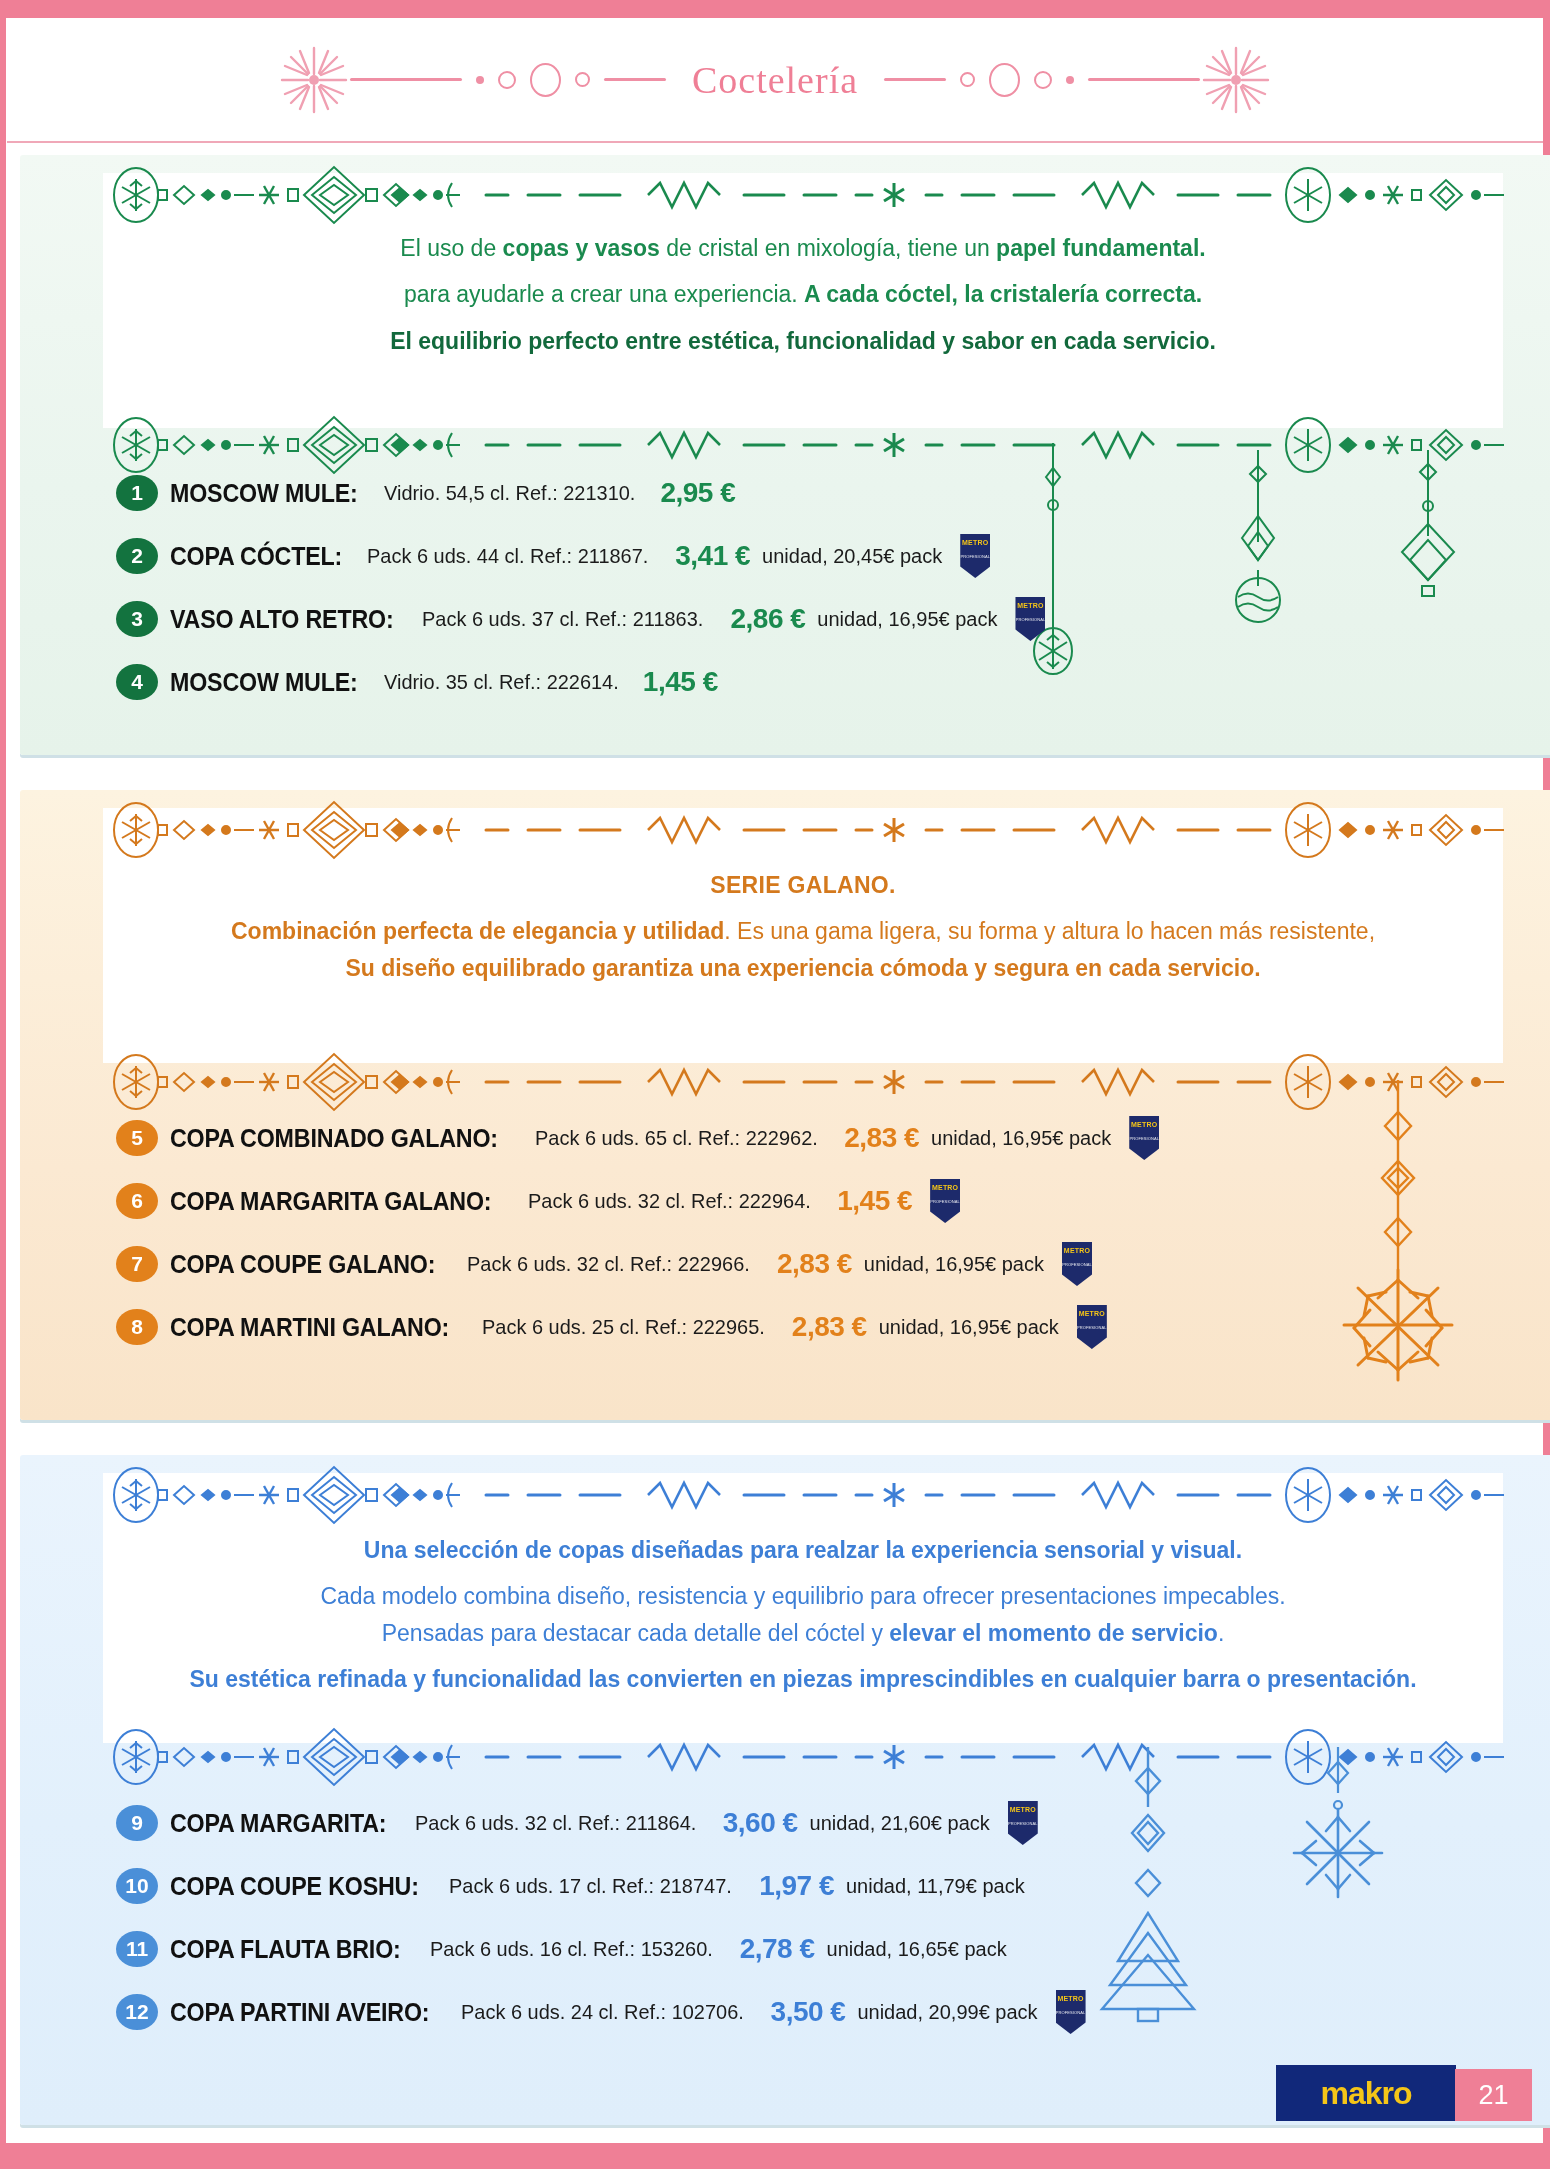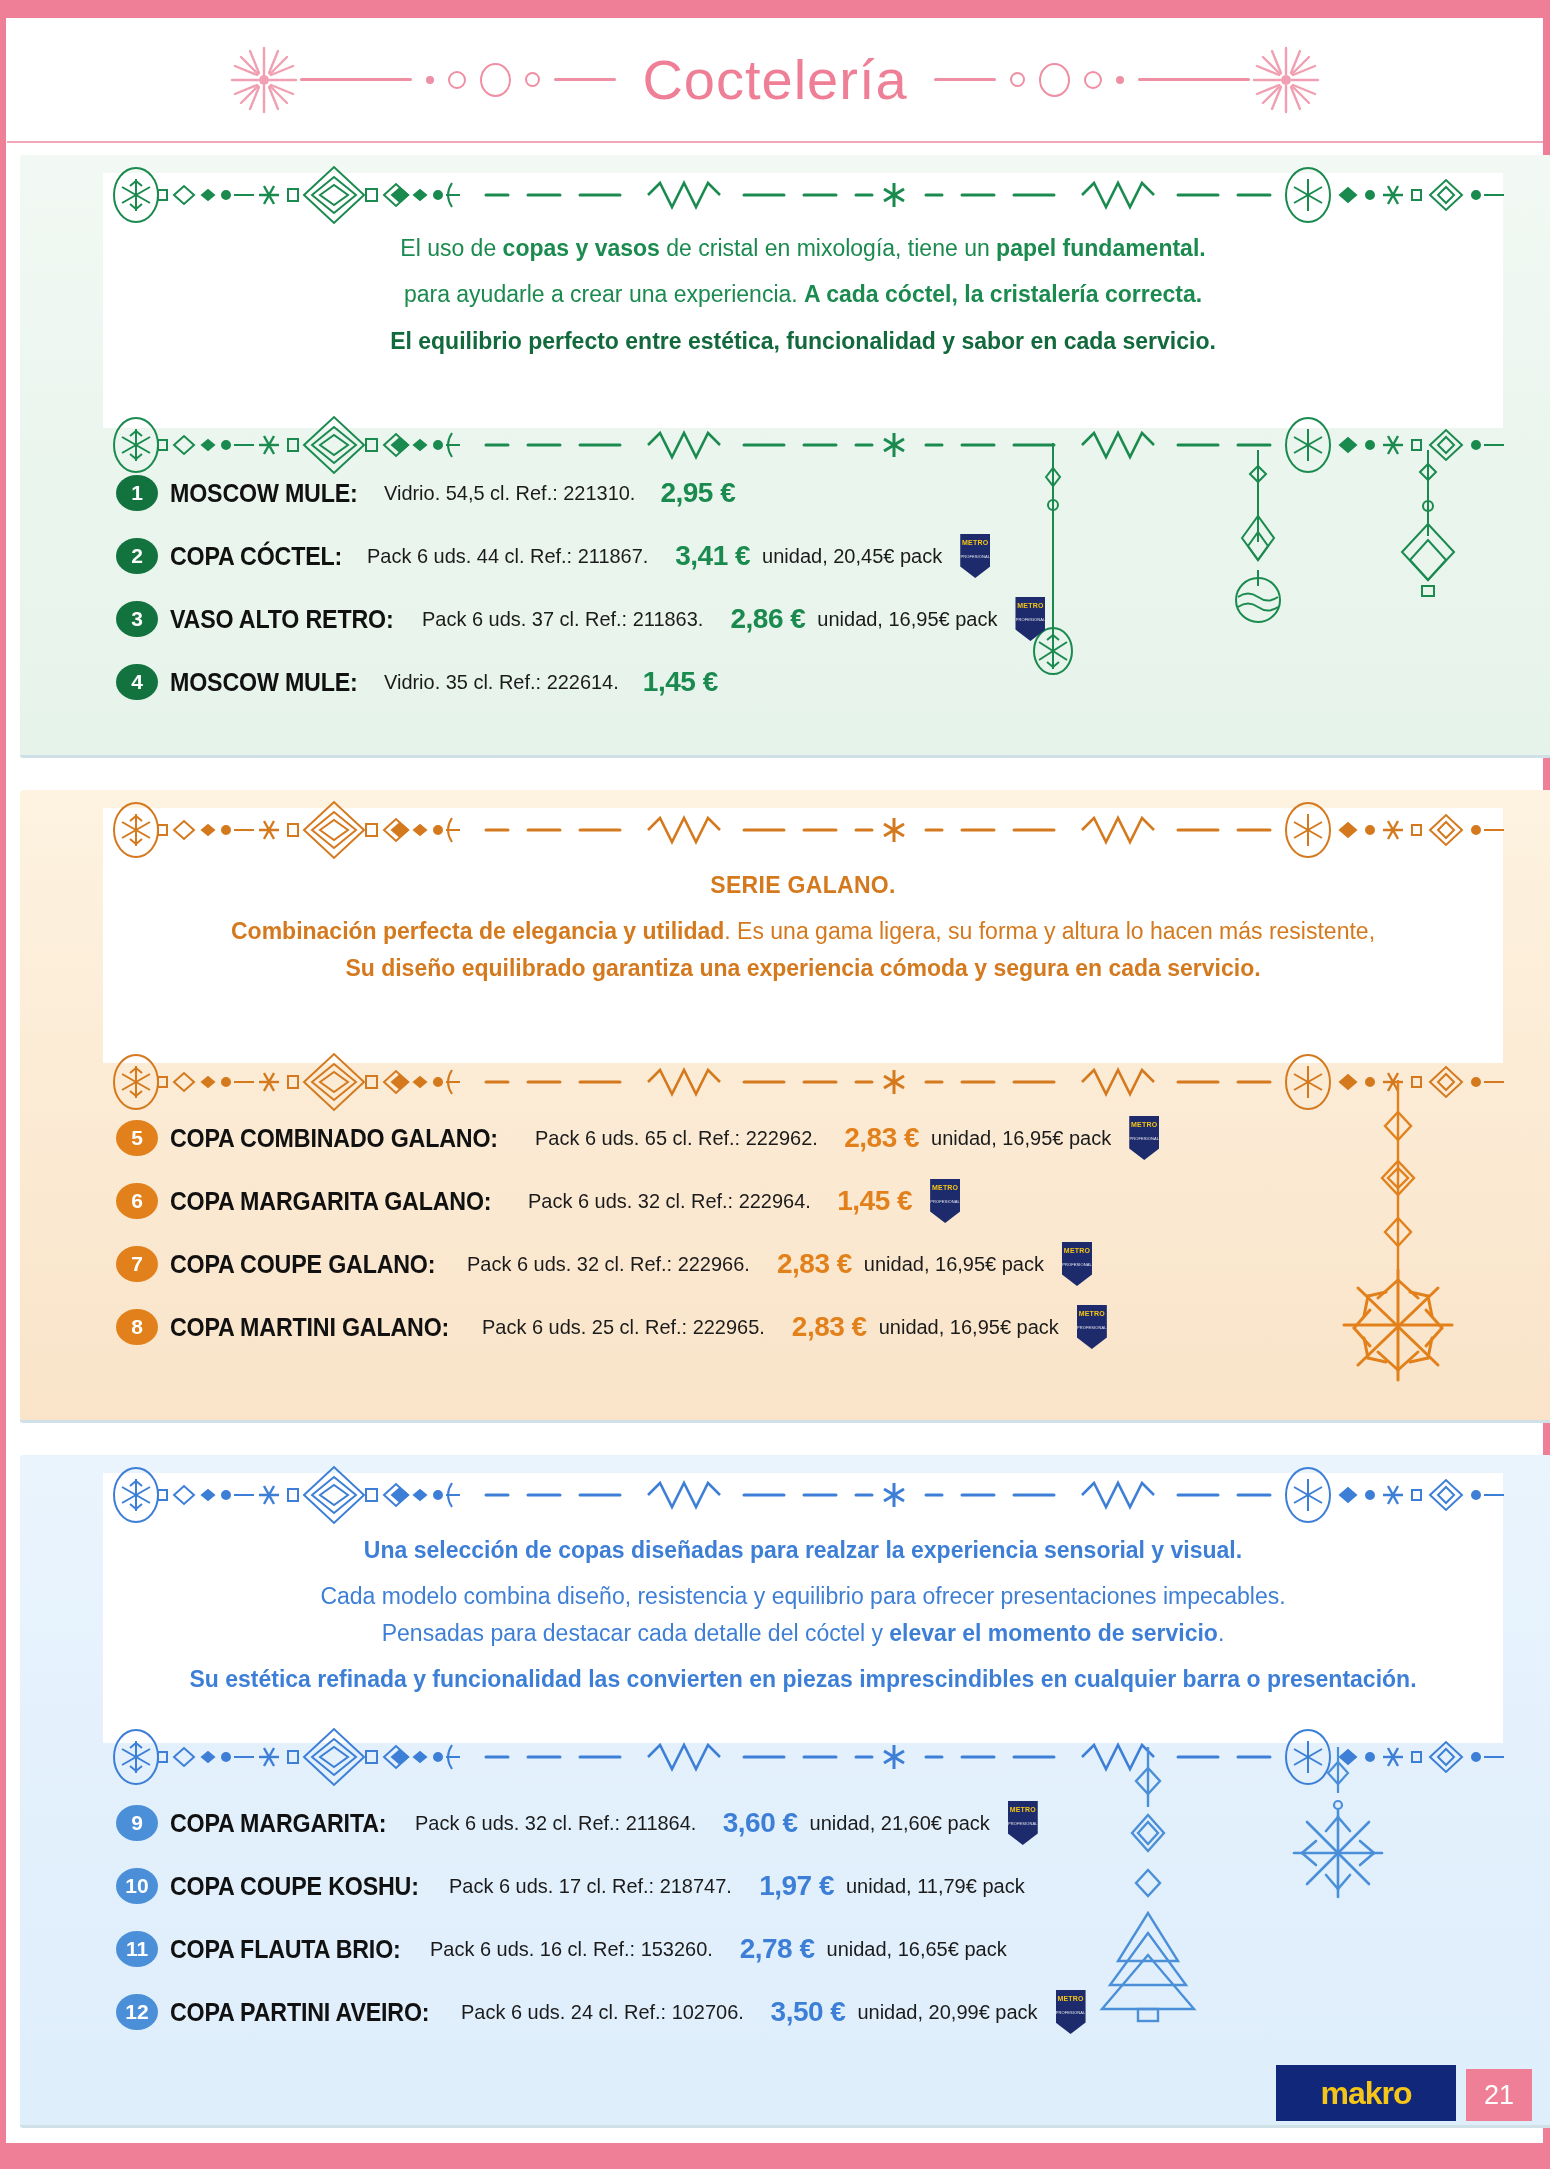--- a/index.html
+++ b/index.html
@@ -19,22 +19,22 @@
   .tiny-marks{position:absolute;left:28px;top:22px;width:10px;height:9px;}
   .tiny-marks i{display:block;height:3px;width:10px;}
 
   
   .header{
     position:absolute;left:7px;top:18px;width:1536px;height:123px;
     background:#ffffff;border-bottom:2px solid #f0a8b8;
     display:flex;align-items:center;justify-content:center;gap:0;
   }
   .hdr-title{
-    color:#ef7f96;font-family:Liberation Sans, sans-serif;
-    font-size:56px;font-weight:400;letter-spacing:1px;
+    color:#ef7f96;font-family:Liberation Serif, serif;
+    font-size:38px;font-weight:400;letter-spacing:1px;
     white-space:nowrap;padding:0 26px;
   }
   .orn-row{display:flex;align-items:center;gap:14px;}
   .orn-line{width:112px;height:3px;background:#ef8fa4;border-radius:2px;}
   .orn-line.short{width:62px;}
   .dot-s{width:8px;height:8px;border-radius:50%;background:#ef8fa4;}
   .dot-ring-s{width:14px;height:14px;border-radius:50%;border:2px solid #ef8fa4;}
   .dot-ring-l{width:27px;height:30px;border-radius:50%;border:2px solid #ef8fa4;}
   .dot-ring-xs{width:11px;height:11px;border-radius:50%;border:2px solid #ef8fa4;}
   .burst{width:72px;height:72px;flex:0 0 auto;}
@@ -125,21 +125,21 @@
   .hang{position:absolute;pointer-events:none;}
 
   
   .makro{
     position:absolute;right:94px;bottom:48px;
     width:180px;height:56px;background:#11287a;
     display:flex;align-items:center;justify-content:center;
   }
   .makro span{color:#f5c518;font-size:32px;font-weight:700;letter-spacing:-1px;font-family:"Liberation Sans", sans-serif;}
   .pageno{
-    position:absolute;right:18px;bottom:48px;width:66px;height:52px;
+    position:absolute;right:18px;bottom:48px;width:77px;height:52px;
     background:#ef7f96;color:#ffffff;display:flex;align-items:center;justify-content:center;
     font-size:27px;font-weight:400;
   }
 </style>
 </head>
 <body>
 
 <div class="rail-top"></div>
 <div class="rail-bottom"></div>
 <div class="rail-left"></div>

